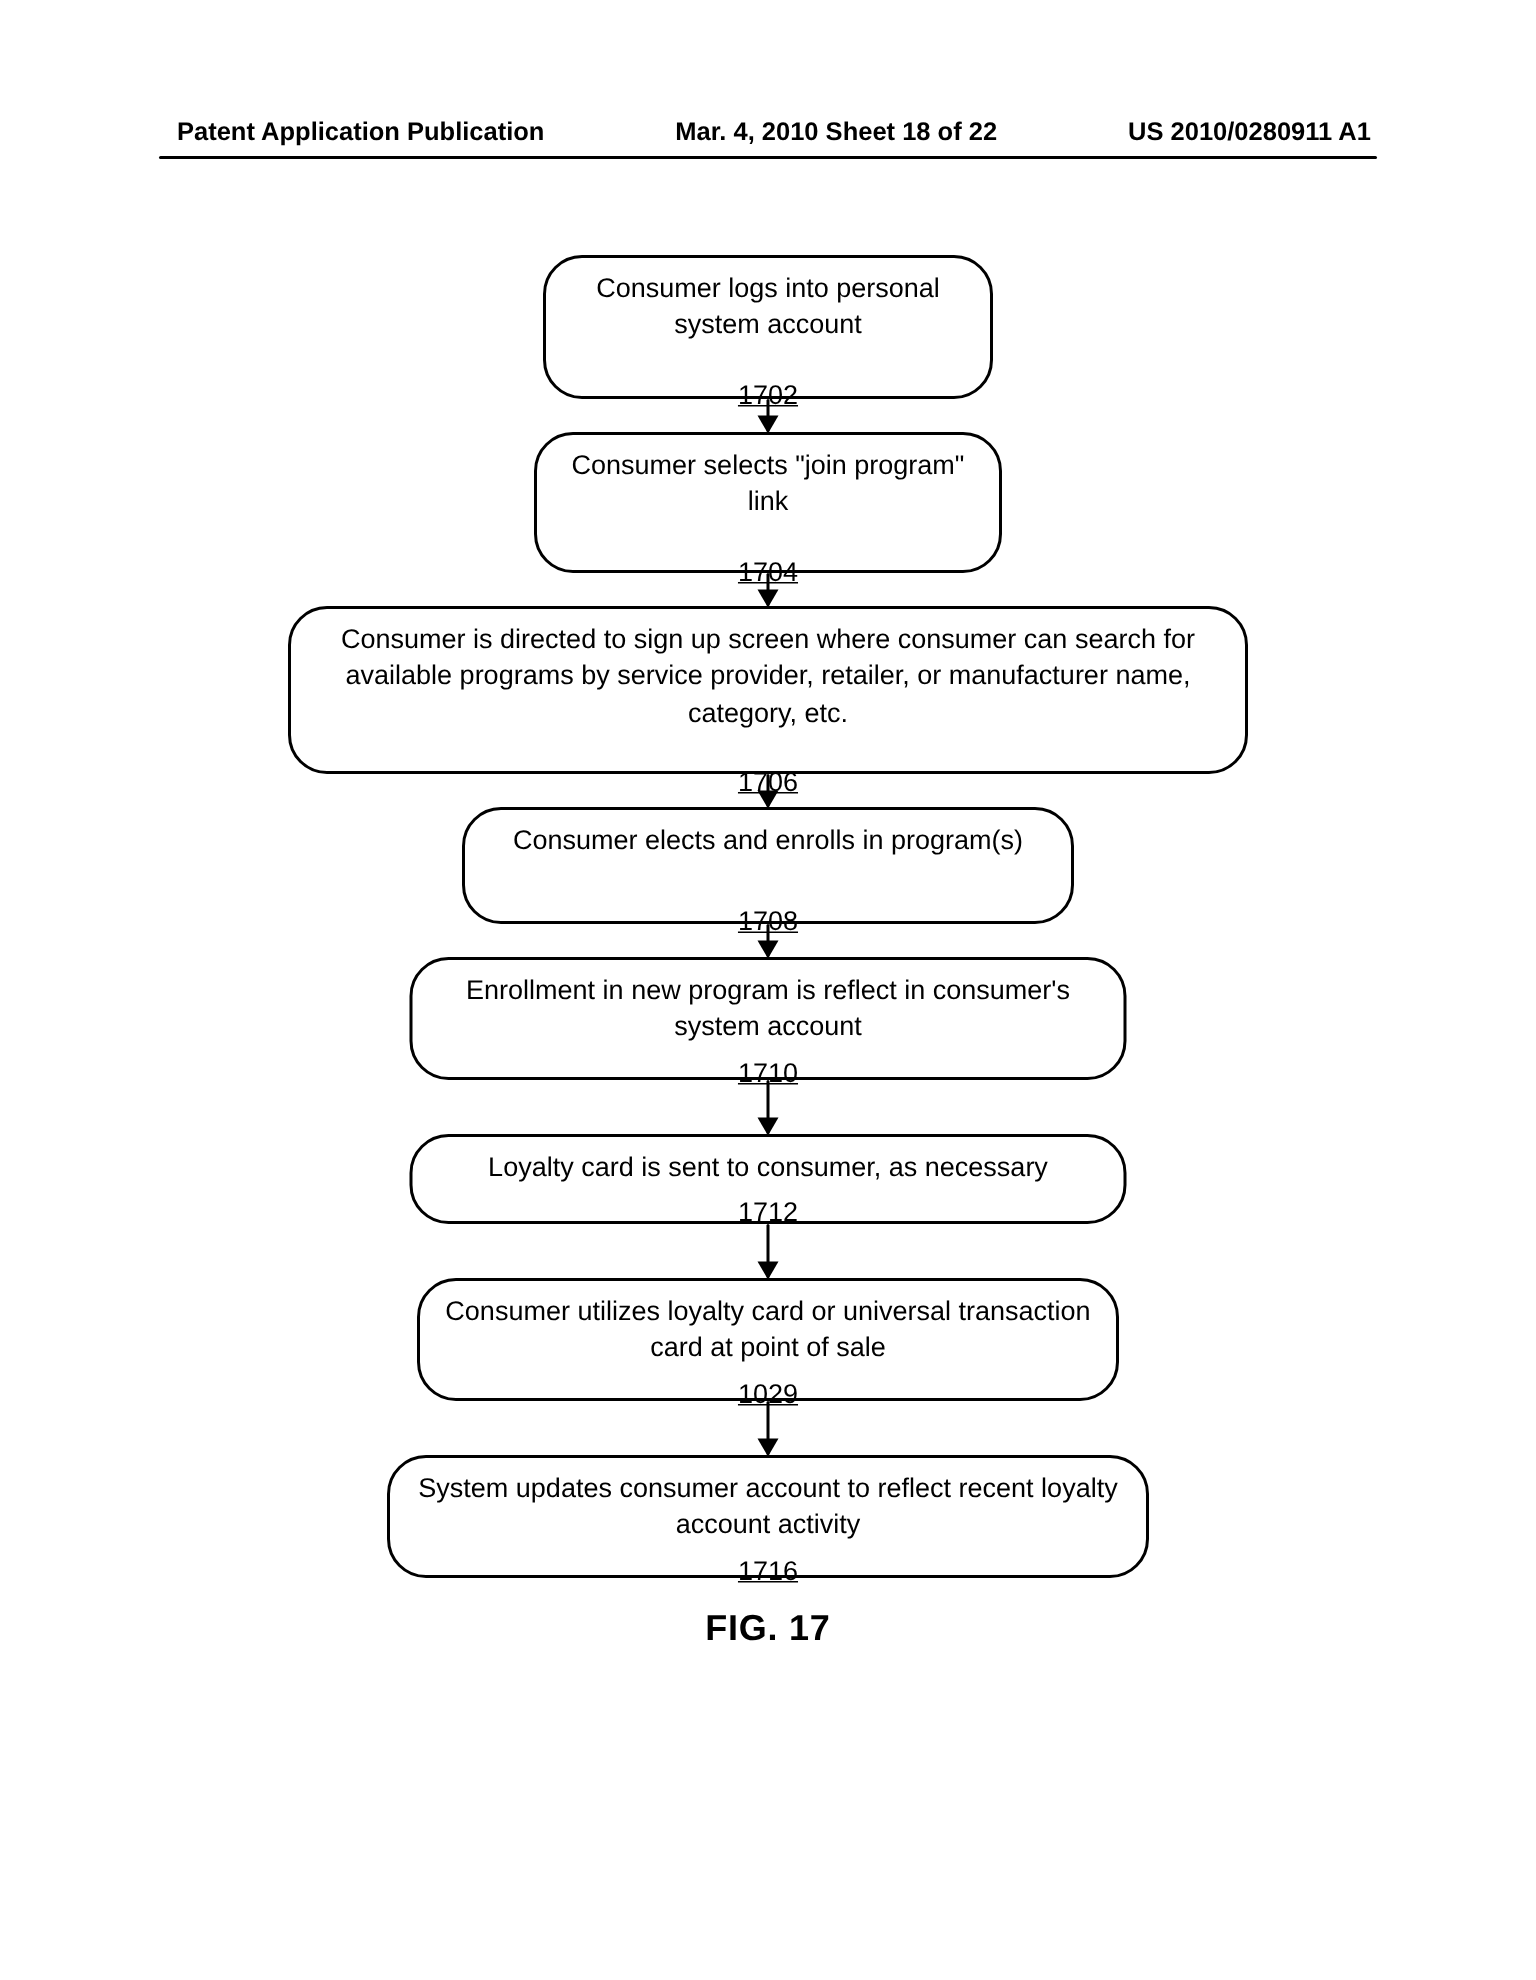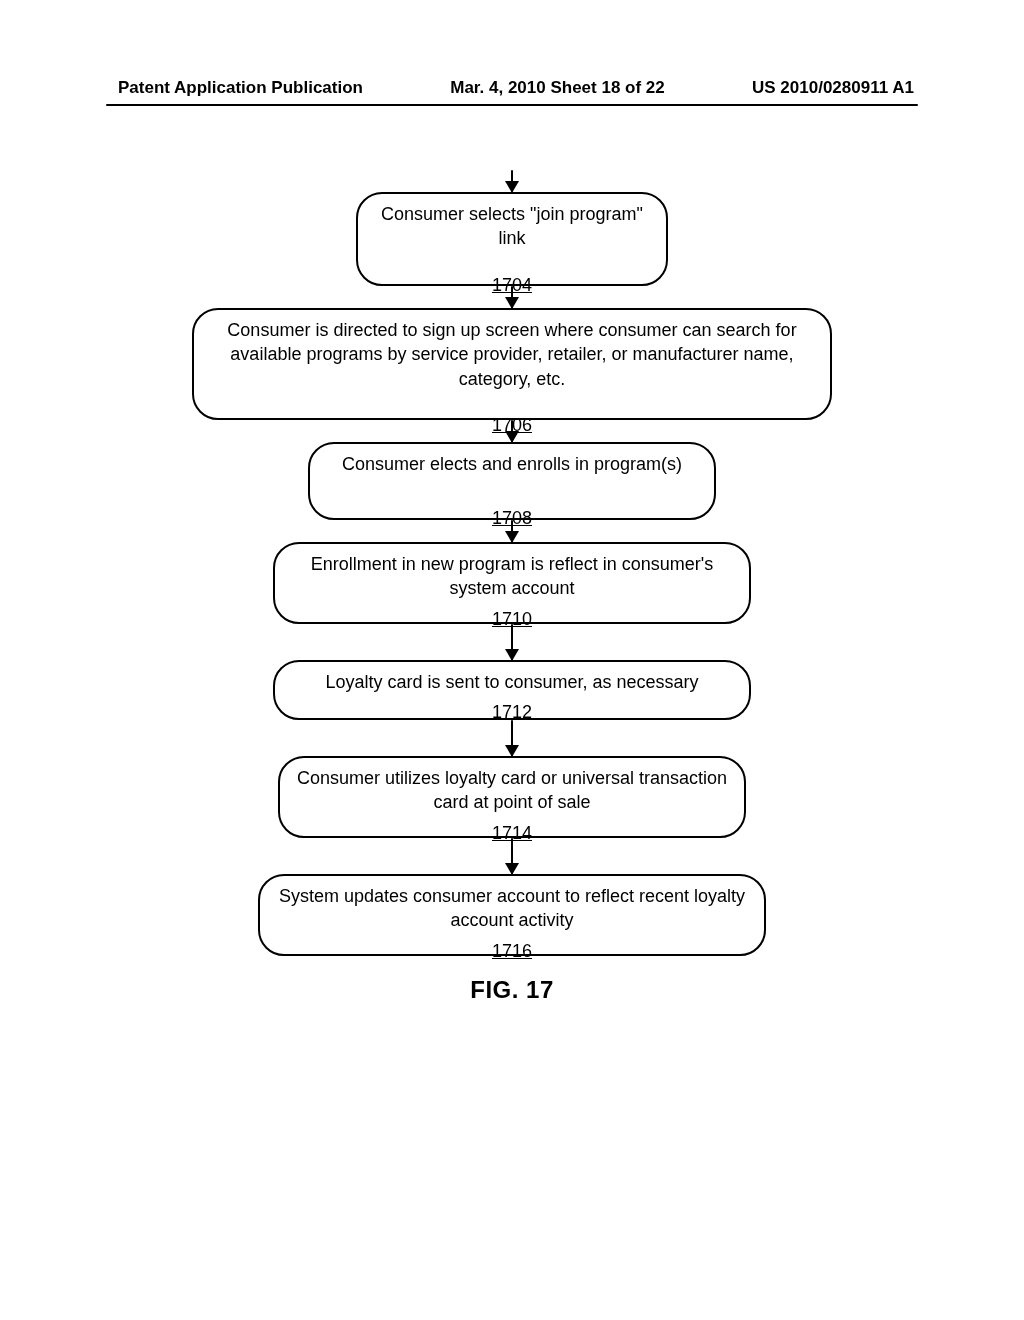--- a/index.html
+++ b/index.html
@@ -49,20 +49,24 @@
 
   <div class="header">
     <span class="left">Patent Application Publication</span>
     <span class="center">Mar. 4, 2010   Sheet 18 of 22</span>
     <span class="right">US 2010/0280911 A1</span>
   </div>
   <div class="hr"></div>
 
   <div class="fig">
 
+    <div class="box b1702">
+      <div class="text">Consumer logs into personal system account</div>
+      <div class="ref spaced">1702</div>
+    </div>
     <div class="arrow a1"></div>
 
     <div class="box b1704">
       <div class="text">Consumer selects "join program" link</div>
       <div class="ref spaced">1704</div>
     </div>
     <div class="arrow a2"></div>
 
     <div class="box b1706">
       <div class="text">Consumer is directed to sign up screen where consumer can search for available programs by service provider, retailer, or manufacturer name, category, etc.</div>
@@ -83,21 +87,21 @@
     <div class="arrow a5"></div>
 
     <div class="box b1712">
       <div class="text">Loyalty card is sent to consumer, as necessary</div>
       <div class="ref">1712</div>
     </div>
     <div class="arrow a6"></div>
 
     <div class="box b1714">
       <div class="text">Consumer utilizes loyalty card or universal transaction card at point of sale</div>
-      <div class="ref">1714</div>
+      <div class="ref">1029</div>
     </div>
     <div class="arrow a7"></div>
 
     <div class="box b1716">
       <div class="text">System updates consumer account to reflect recent loyalty account activity</div>
       <div class="ref">1716</div>
     </div>
 
     <div class="figlabel">FIG. 17</div>
   </div>

